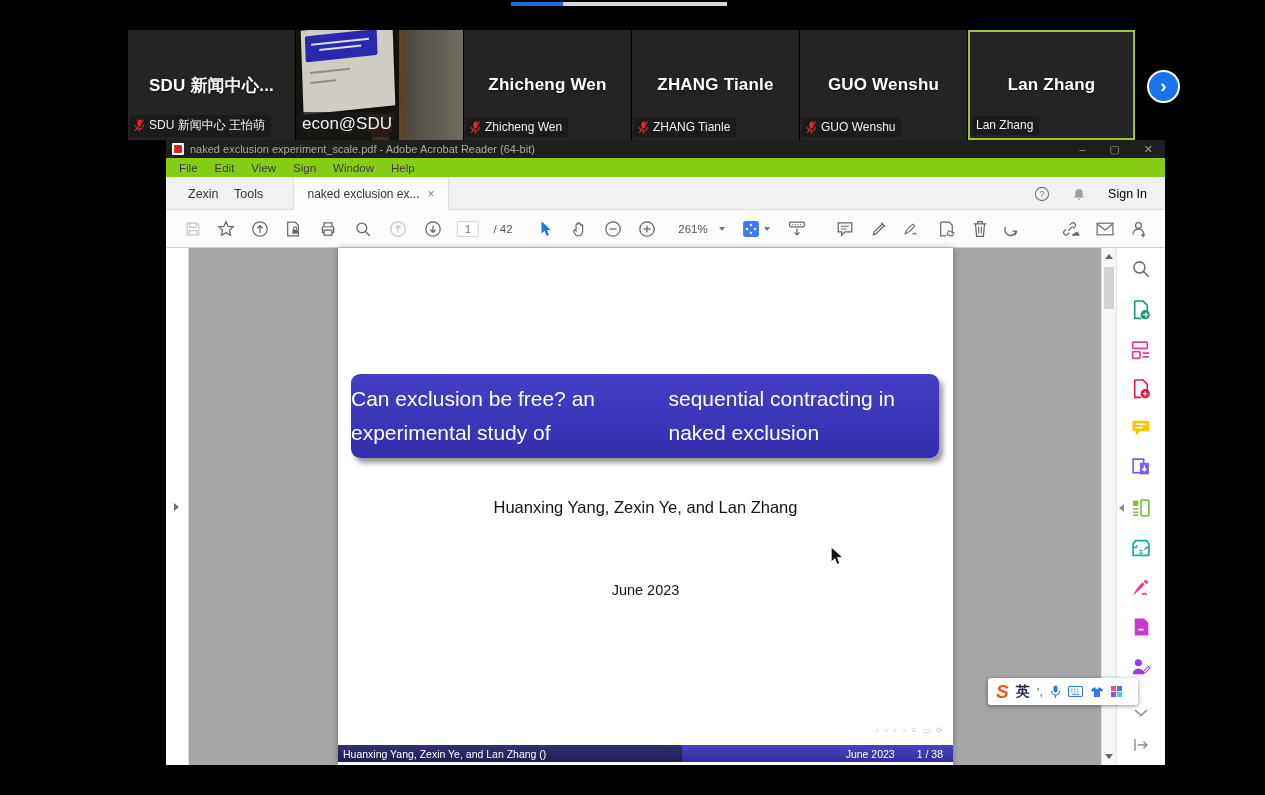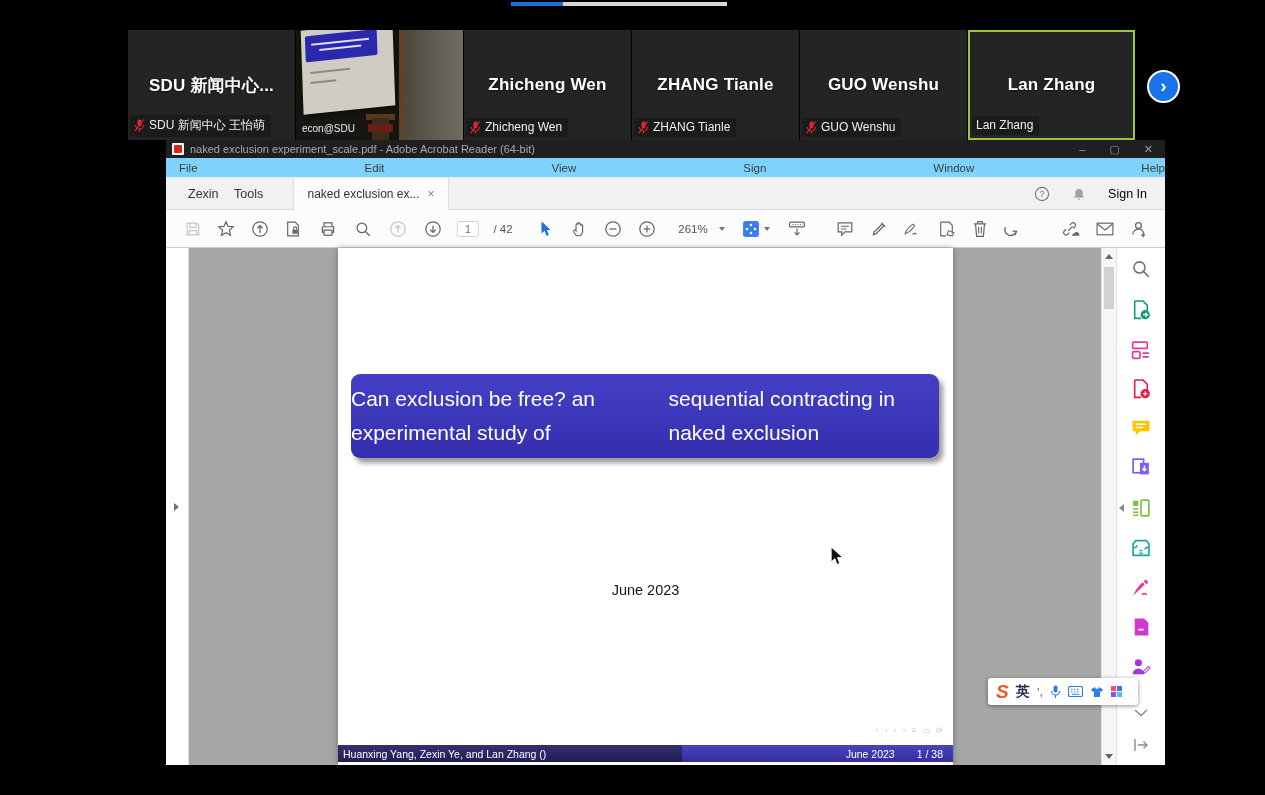--- a/index.html
+++ b/index.html
@@ -31,22 +31,22 @@
   
   #edge-blue{left:511px;top:2px;width:52px;height:4px;background:#1b6fe0;}
   #edge-gray{left:563px;top:2px;width:164px;height:4px;background:#d6d6d6;}
   
   #win{left:128px;top:140px;width:999px;height:625px;background:#fff;margin-left:38px;}
   #titlebar{position:absolute;left:0;top:0;width:100%;height:18px;background:#1f1f1f;display:flex;align-items:center;}
   #titlebar .t{color:#a9a9a9;font-size:11px;margin-left:6px;white-space:nowrap;}
   .pdf-badge{width:12px;height:12px;margin-left:6px;background:#fff;position:relative;flex:none;border-radius:1px;}
   .pdf-badge:before{content:"";position:absolute;left:2px;top:2px;width:8px;height:8px;background:#d7271d;border-radius:1px;}
   #winctl{position:absolute;right:12px;top:0;height:18px;display:flex;gap:24px;align-items:center;color:#9c9c9c;font-size:11px;}
-  #menubar{position:absolute;left:0;top:18px;width:100%;height:20px;background:#7dd3fc;border-bottom:1px solid #e9e9e9;
-      display:flex;align-items:center;gap:17px;padding-left:13px;box-sizing:border-box;font-size:11.5px;color:#3c3c3c;justify-content:space-between;}
+  #menubar{position:absolute;left:0;top:18px;width:100%;height:20px;background:#84cc16;border-bottom:1px solid #e9e9e9;
+      display:flex;align-items:center;gap:17px;padding-left:13px;box-sizing:border-box;font-size:11.5px;color:#3c3c3c;}
   #tabrow{position:absolute;left:0;top:38px;width:100%;height:32px;background:#f1f1f1;border-bottom:1px solid #dcdcdc;box-sizing:border-box;}
   .tab-simple{position:absolute;top:0;height:32px;display:flex;align-items:center;font-size:12.5px;color:#333;}
   #tab-doc{position:absolute;left:127px;top:0;width:156px;height:32px;background:#fcfcfc;border-left:1px solid #dcdcdc;border-right:1px solid #dcdcdc;
       display:flex;align-items:center;justify-content:center;gap:8px;font-size:12px;color:#333;box-sizing:border-box;}
   #tab-right{position:absolute;right:18px;top:0;height:32px;display:flex;align-items:center;gap:22px;}
   #signin{font-size:12.5px;color:#000000;}
   #toolbar{position:absolute;left:0;top:70px;width:100%;height:38px;background:#fcfcfc;border-bottom:1px solid #cfcfcf;box-sizing:border-box;}
   .tbi{position:absolute;top:50%;transform:translate(-50%,-50%);display:flex;align-items:center;}
   .tbtxt{font-size:11.5px;color:#555;white-space:nowrap;}
   .caret{width:0;height:0;border-left:3.5px solid transparent;border-right:3.5px solid transparent;border-top:4px solid #777;display:inline-block;}
@@ -115,21 +115,21 @@
         <div class="mini-slide"></div>
         <div class="mini-line" style="left:10px;top:14px;width:58px;"></div>
         <div class="mini-line" style="left:18px;top:20px;width:42px;"></div>
         <div class="gline" style="left:8px;top:42px;width:40px;"></div>
         <div class="gline" style="left:8px;top:52px;width:26px;"></div>
       </div>
       <div class="podium-top"></div>
         <div class="podium"></div>
         <div class="podium-sign"></div>
     </div>
-    <div class="plabel" style="font-size:10px;">
+    <div class="plabel" style="font-size:17px;">
       <span>econ@SDU</span>
     </div>
   </div>
 
   <div class="tile">
     <div class="pname">Zhicheng Wen</div>
     <div class="plabel">
       <span>
           <svg width="11" height="13" viewBox="0 0 11 13">
             <rect x="3.5" y="0.5" width="4" height="7" rx="2" fill="#e02828"></rect>
@@ -383,20 +383,21 @@
   <div id="docarea">
     <div id="navstrip">
       <div class="tri-r" style="position:absolute;left:8px;top:255px;"></div>
     </div>
 
     <div id="page">
       <div id="titlebox">
         <span>Can exclusion be free? an experimental study of</span>
         <span>sequential contracting in naked exclusion</span>
       </div>
+      <div id="authors">Huanxing Yang, Zexin Ye, and Lan Zhang</div>
       <div id="sdate">June 2023</div>
       <div id="navsym">‹ › ‹ › ≡ ▭ ⟳</div>
       <div id="sfooter">
         <div class="fl">
             <span>Huanxing Yang, Zexin Ye, and Lan Zhang  ()</span>
           </div>
         <div class="fr">
           <span>June 2023</span>
           <span>1 / 38</span>
         </div>

